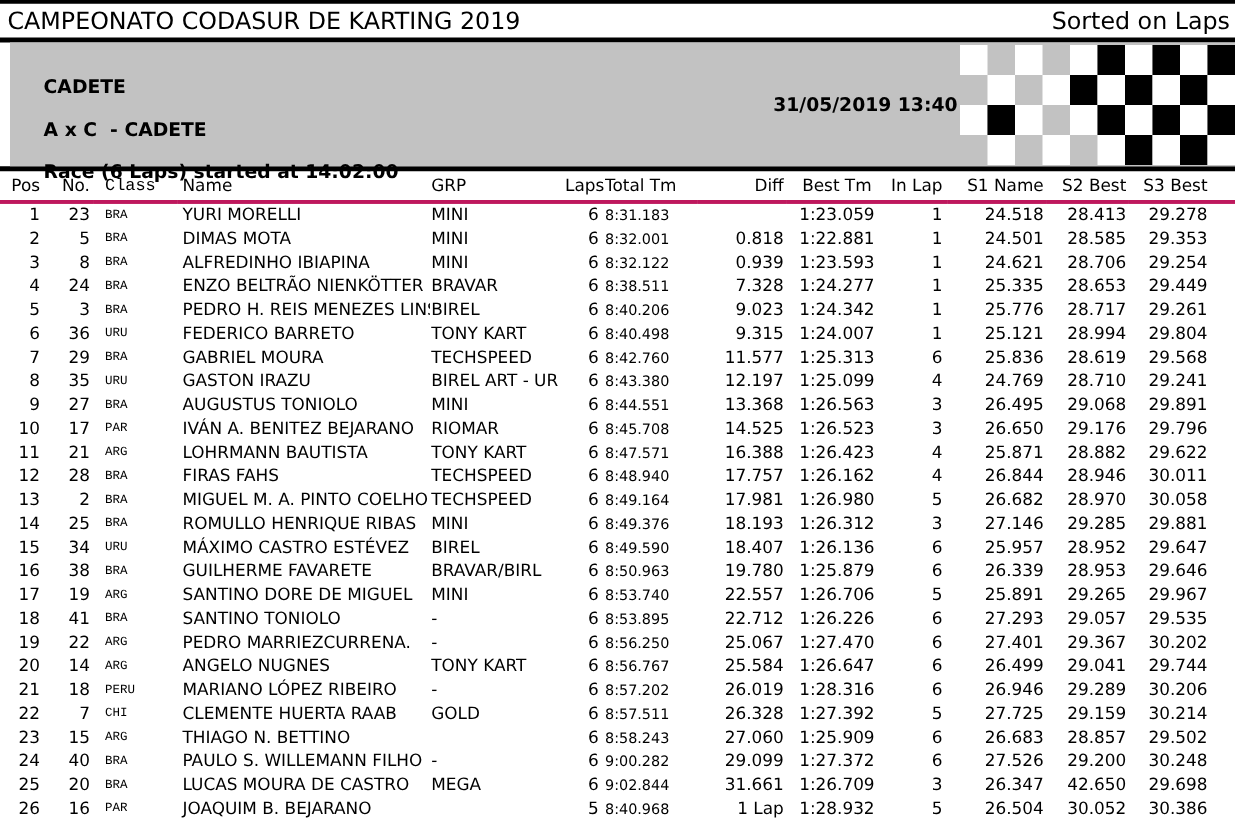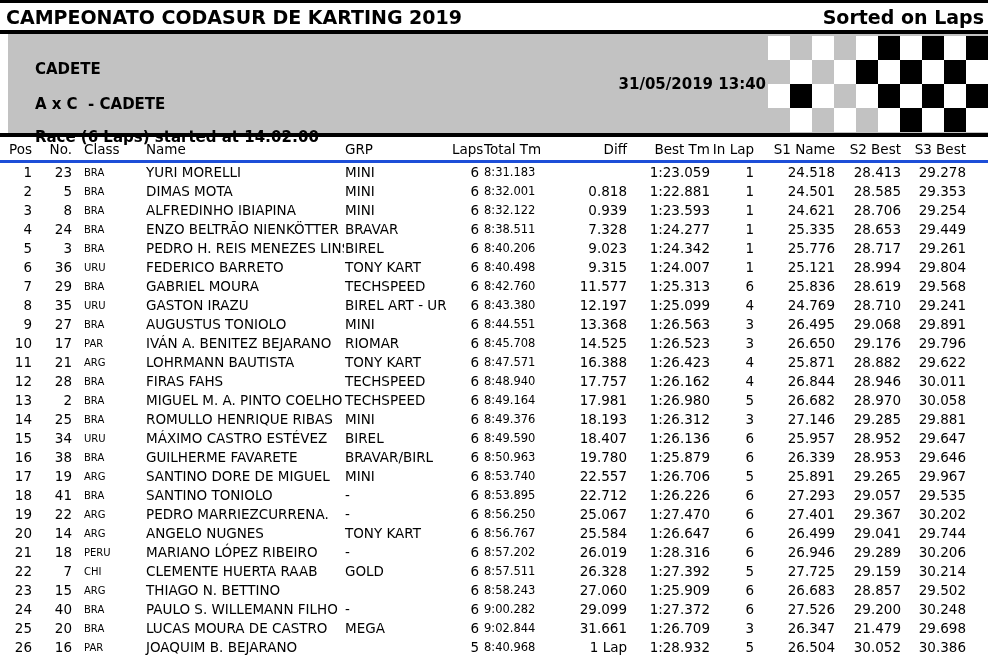--- a/index.html
+++ b/index.html
@@ -6,21 +6,21 @@
   body{
     width:988px;height:663px;overflow:hidden;background:#ffffff;
     font-family:"DejaVu Sans","Liberation Sans",sans-serif;color:#000;
     -webkit-font-smoothing:antialiased;
   }
   .topline{height:3px;background:#000;}
   .titlebar{
     display:flex;justify-content:space-between;align-items:flex-end;
     height:27px;padding:0 4px 1px 6px;box-sizing:border-box;
   }
-  .title, .sorted{font-size:19px;font-weight:bold;white-space:pre;line-height:1.2;}
+  .title, .sorted{font-size:19px;font-weight:normal;white-space:pre;line-height:1.2;}
   .rule4{height:4px;background:#000;}
   .band{
     position:relative;height:99px;background:#c2c2c2;margin-left:8px;
   }
   .band-row{
     position:absolute;left:6px;right:0;height:20px;
     font-size:15px;font-weight:bold;white-space:pre;line-height:20px;
   }
   .band-row.r1{top:5px;}
   .band-row.r2{top:40px;}
@@ -28,39 +28,39 @@
   .band-right{position:absolute;right:222px;top:0;white-space:pre;}
   .flag{
     position:absolute;top:2px;right:0;width:220px;height:96px;
     display:grid;grid-template-columns:repeat(10,22px);grid-template-rows:repeat(4,24px);
   }
   table{
     border-collapse:collapse;table-layout:fixed;width:988px;margin:0;
   }
   thead th{
     font-weight:normal;font-size:13.5px;vertical-align:bottom;
-    padding:0 0 3px 0;border-bottom:3px solid #1d4ed8;height:20px;
+    padding:0 0 3px 0;border-bottom:3px solid #be185d;height:20px;
     white-space:nowrap;overflow:hidden;
   }
   tbody td{
     height:19px;font-size:13.5px;vertical-align:middle;padding:0;
     white-space:nowrap;overflow:hidden;line-height:19px;
   }
   
   .c0{text-align:right;padding-right:8px!important;}
   .c1{text-align:right;padding-right:3px!important;}
-  .c2{text-align:left;padding-left:9px!important;}
+  .c2{text-align:left;padding-left:9px!important;font-family:Liberation Mono, monospace;}
   td.c2{font-size:10px;}
   .c3{text-align:left;padding-left:4px!important;margin-left:32px;}
   .c4{text-align:left;padding-left:1px!important;}
   .c5{text-align:right;padding-right:5px!important;}
   .c6{text-align:left;padding-right:2px!important;}
   td.c6{font-size:11.5px;}
   .c7{text-align:right;padding-right:2px!important;}
-  .c8{text-align:right;padding-right:2px!important;}
+  .c8{text-align:center;padding-right:2px!important;}
   .c9{text-align:right;padding-right:4px!important;}
   .c10{text-align:right;padding-right:2px!important;}
   .c11{text-align:right;padding-right:2px!important;}
   .c12{text-align:right;padding-right:2px!important;}
   .c13{text-align:left;}
 </style>
 </head>
 <body>
 
 <div class="topline"></div>
@@ -554,21 +554,21 @@
         <td class="c1">20</td>
         <td class="c2">BRA</td>
         <td class="c3">LUCAS MOURA DE CASTRO</td>
         <td class="c4">MEGA</td>
         <td class="c5">6</td>
         <td class="c6">9:02.844</td>
         <td class="c7">31.661</td>
         <td class="c8">1:26.709</td>
         <td class="c9">3</td>
         <td class="c10">26.347</td>
-        <td class="c11">21.479</td>
+        <td class="c11">42.650</td>
         <td class="c12">29.698</td>
         <td class="c13"></td>
       </tr>
       <tr>
         <td class="c0">26</td>
         <td class="c1">16</td>
         <td class="c2">PAR</td>
         <td class="c3">JOAQUIM B. BEJARANO</td>
         <td class="c4"></td>
         <td class="c5">5</td>

